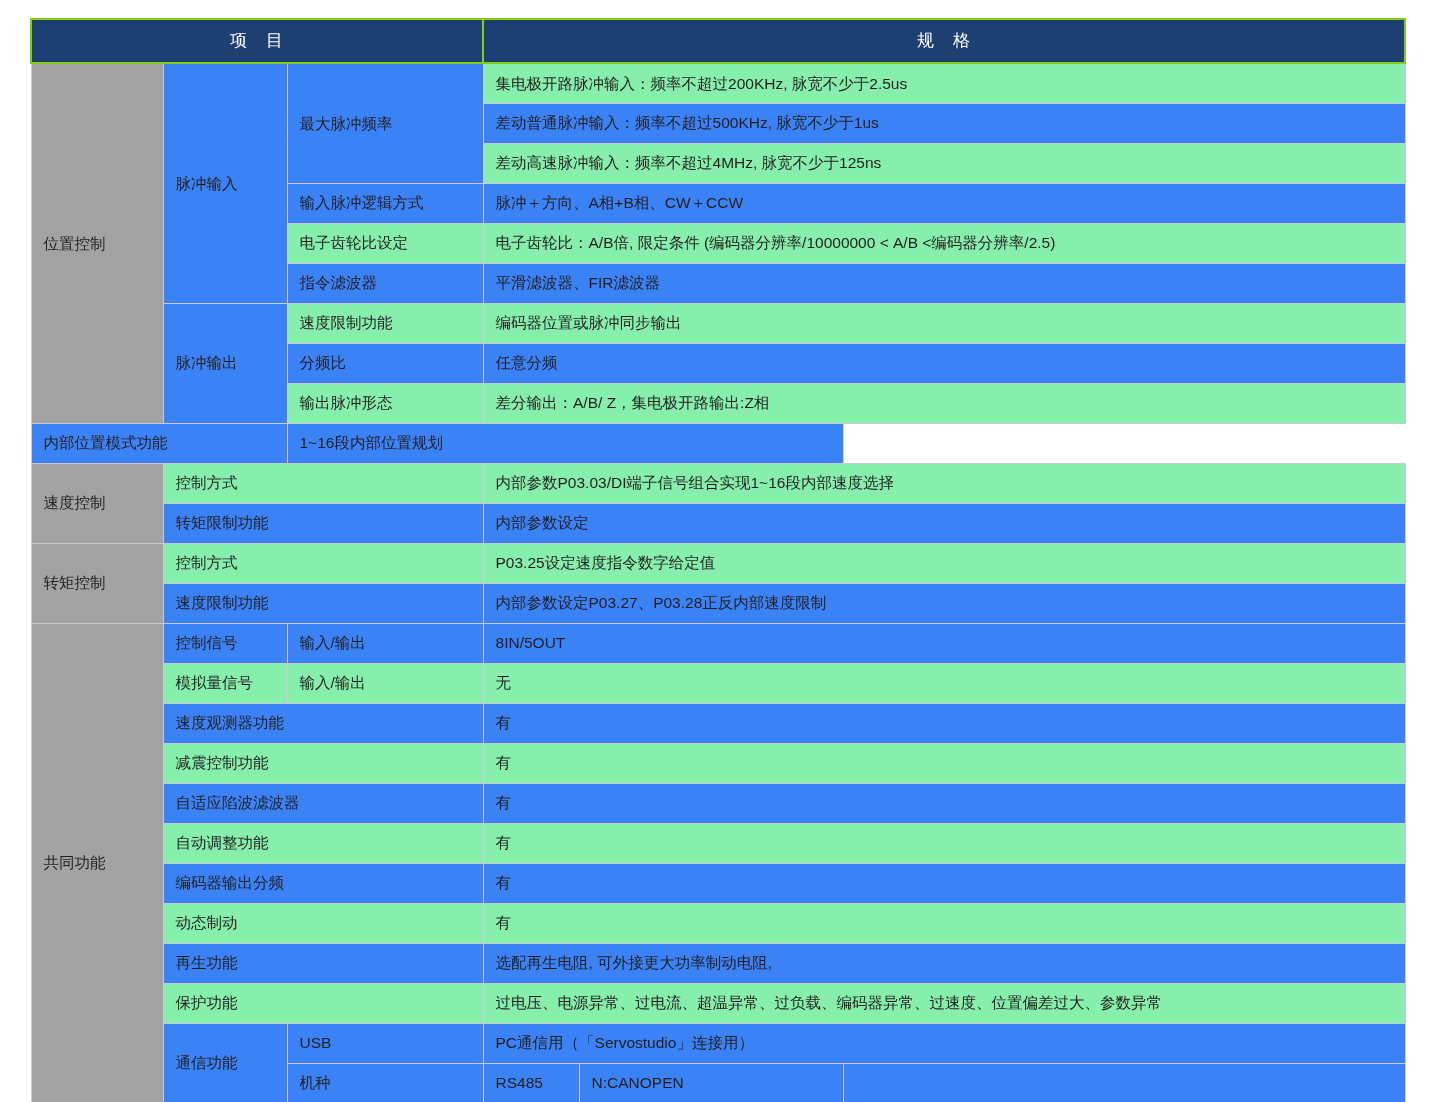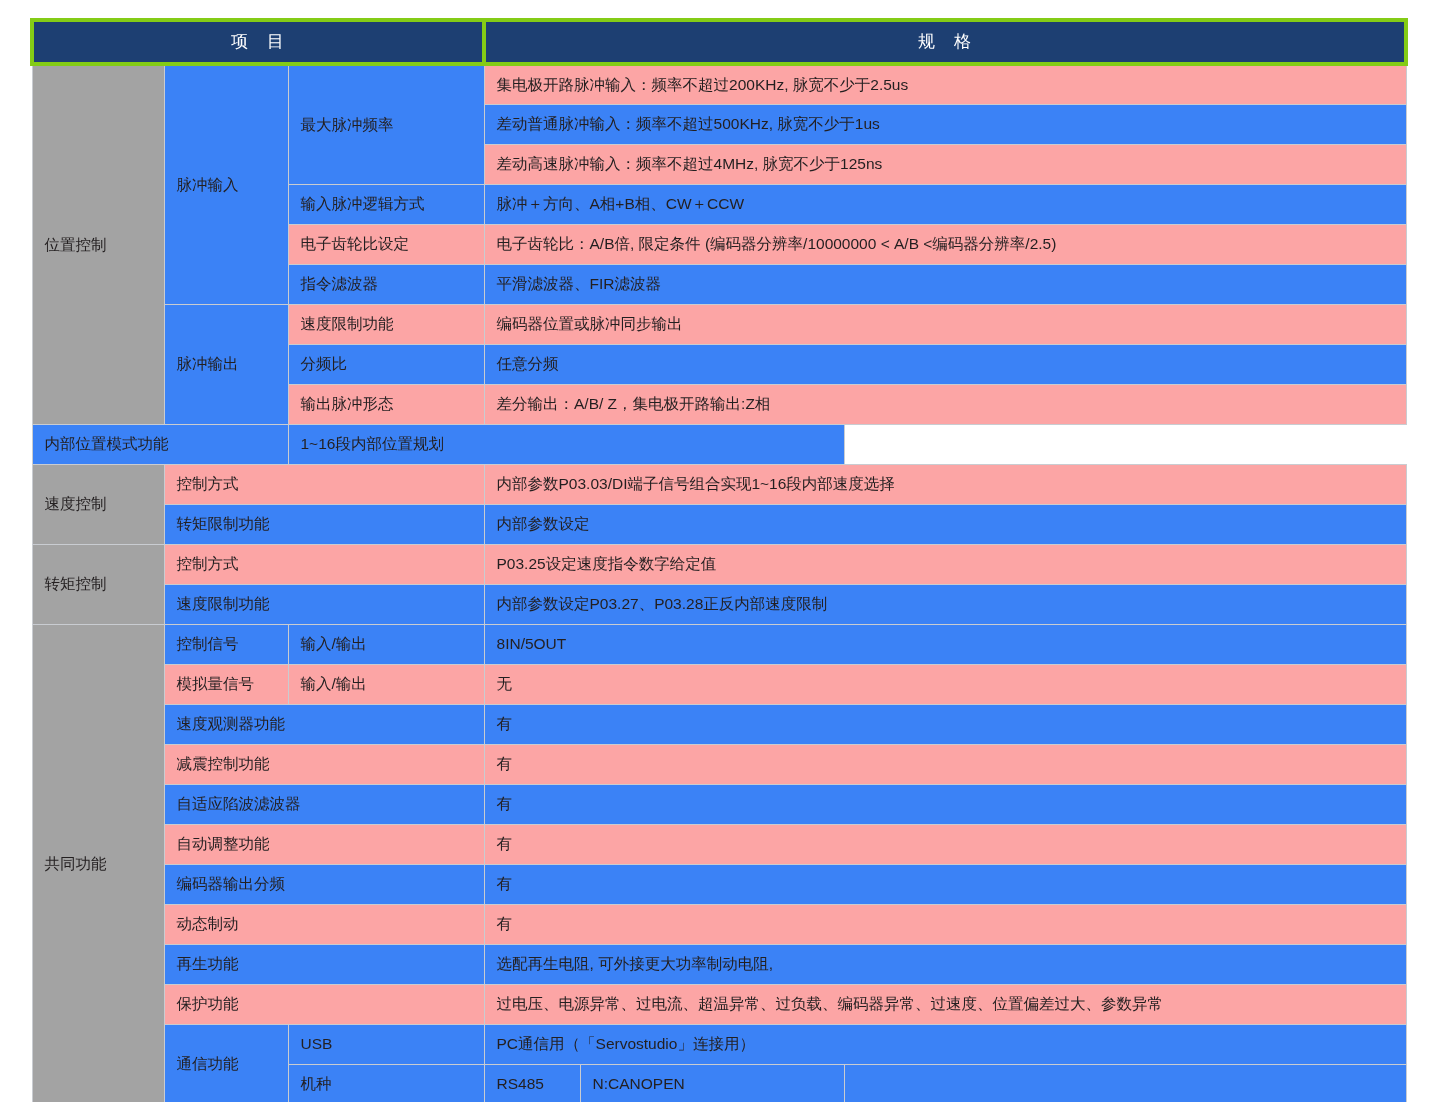--- a/index.html
+++ b/index.html
@@ -30,29 +30,29 @@
     height: 40px;
     vertical-align: middle;
     font-weight: normal;
     text-align: left;
     line-height: 1.25;
   }
   
   tr.head th {
     background: #1d3f72;
     color: #ffffff;
-    border: 4px solid #84cc16;
+    border: 2px solid #84cc16;
     height: 44px;
     font-size: 17px;
     letter-spacing: 1px;
     text-align: center;
     padding: 0;
   }
   
-  td.shade { background: #fca5a5; }
+  td.shade { background: #86efac; }
   td.plain { background: #3b82f6; }
   td.catg  { background: #a3a3a3; text-align: center; padding-left: 0; }
   .ctr { text-align: center; padding-left: 0; }
 
   
 </style>
 </head>
 <body>
 
 <div id="sheet">

